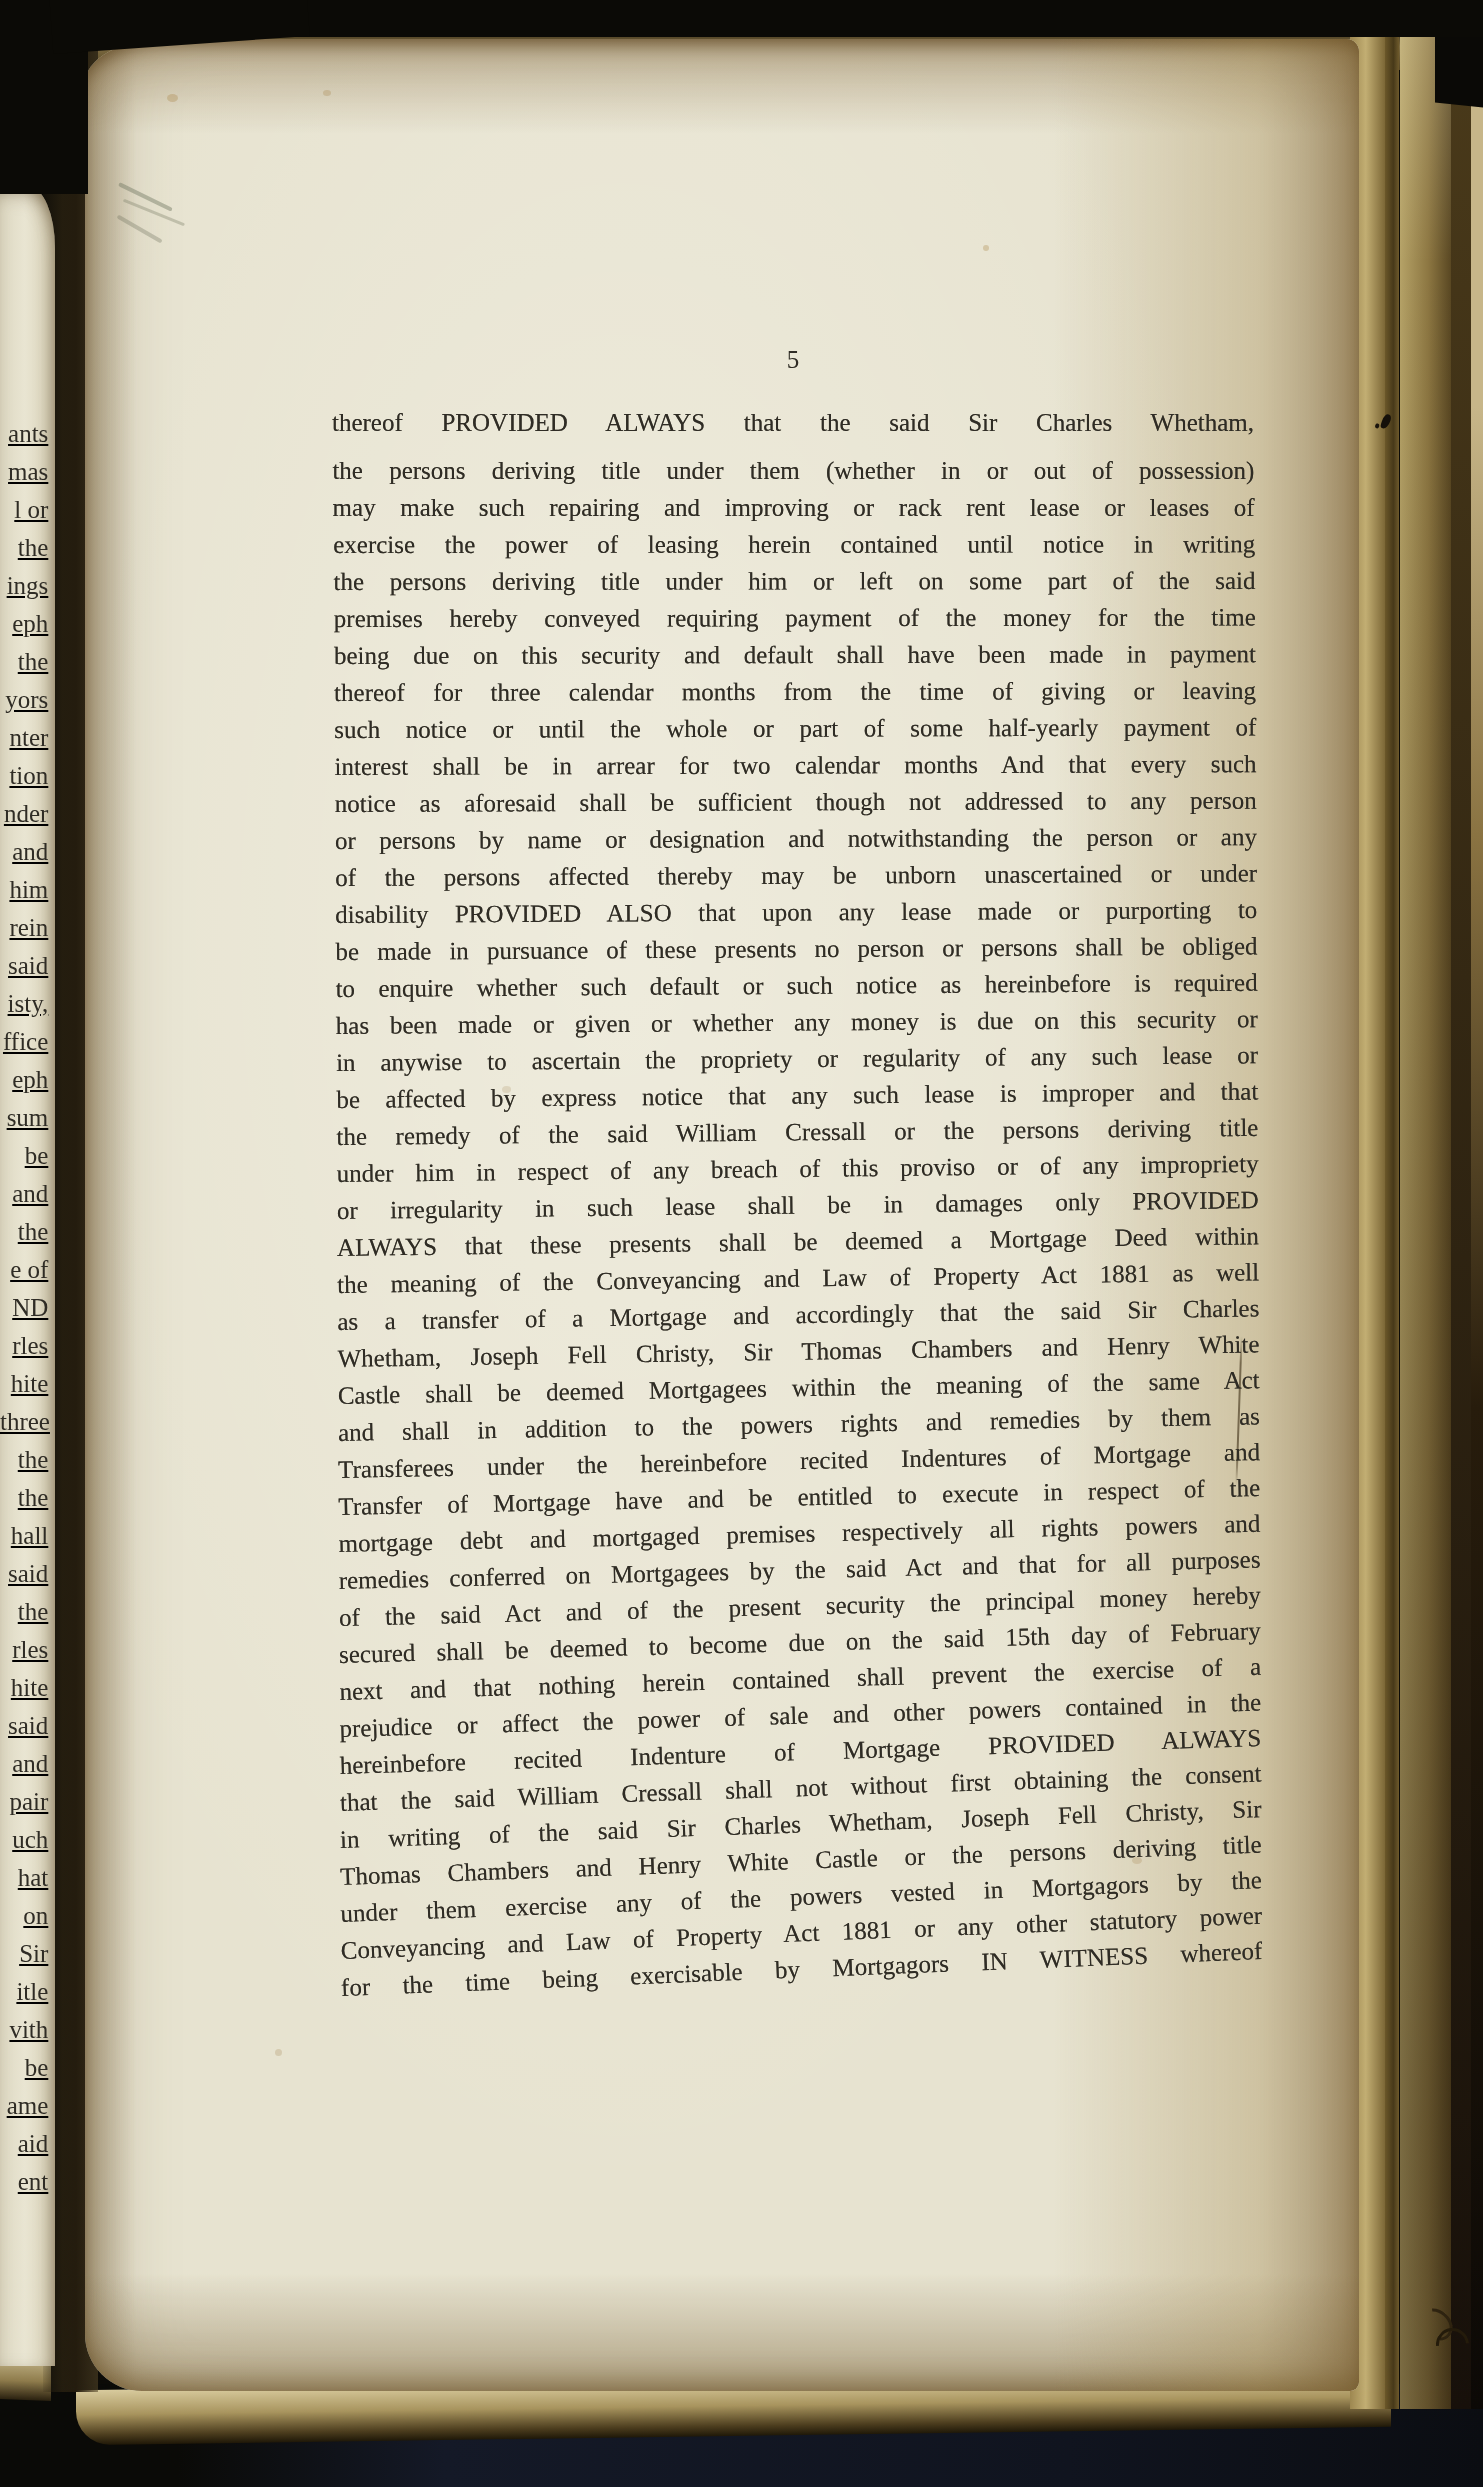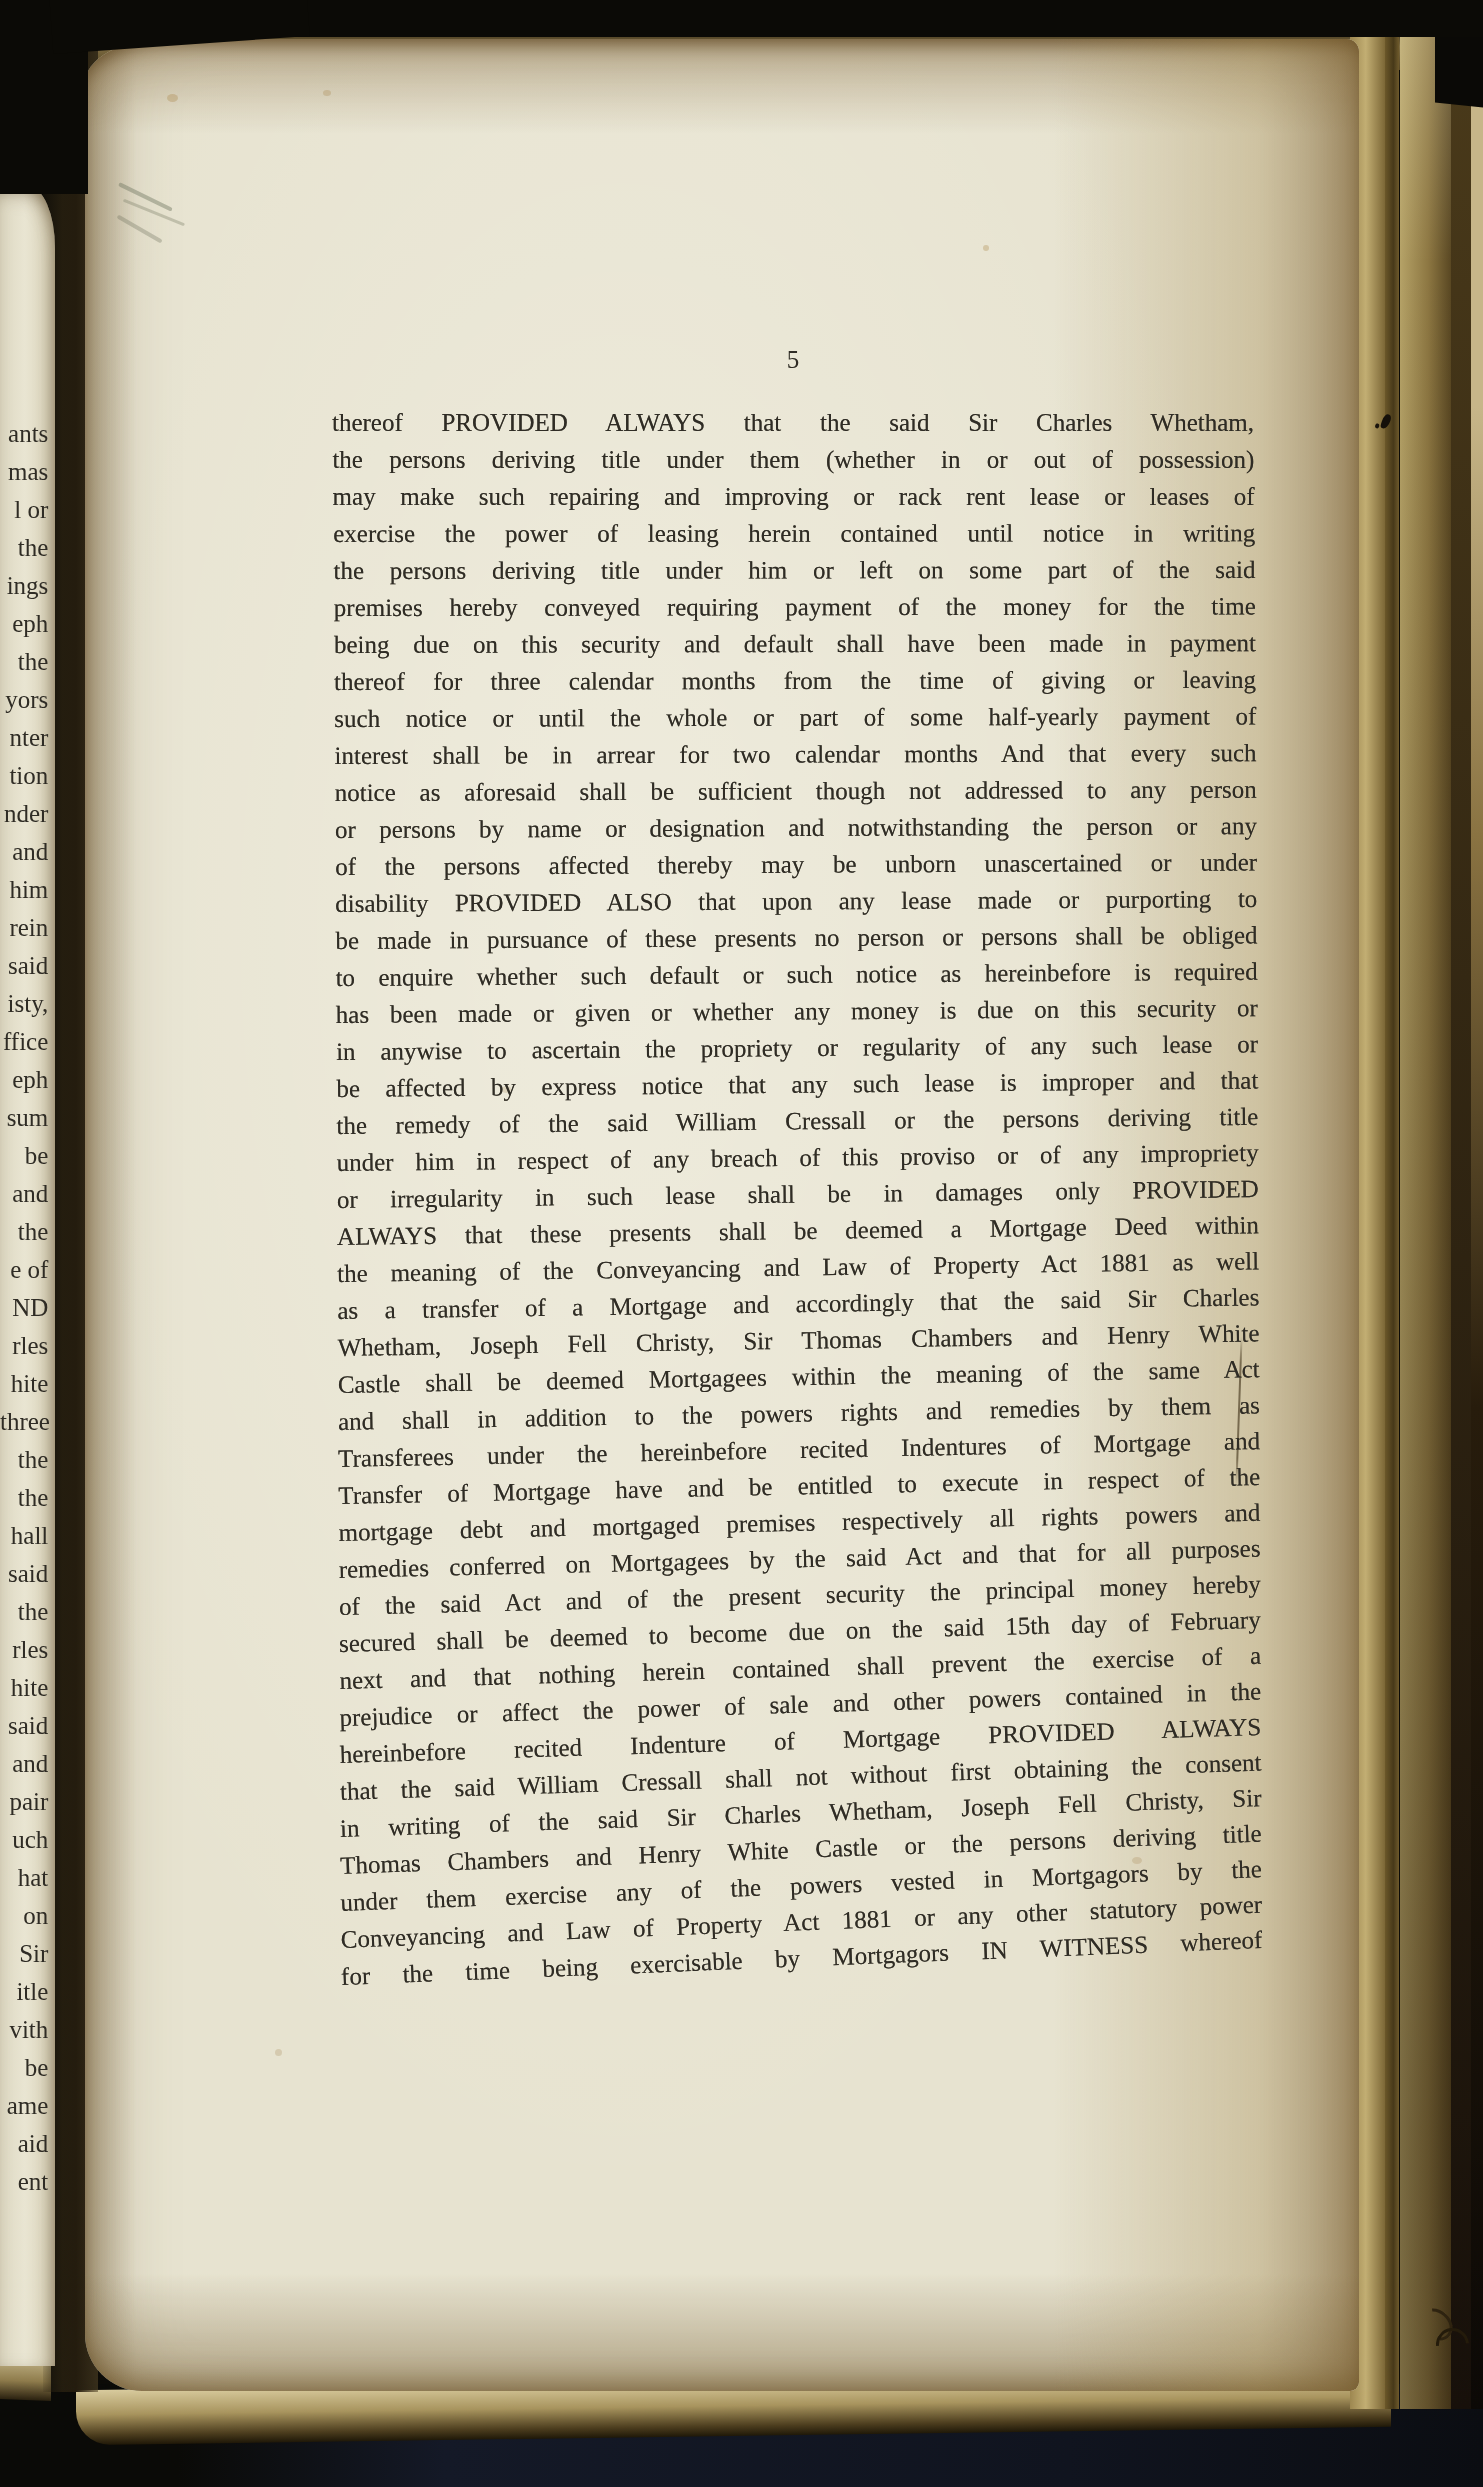--- a/index.html
+++ b/index.html
@@ -24,21 +24,21 @@
       background:linear-gradient(to bottom,#d8cb9e 0%,#a8945e 45%,#4c3d1e 82%,#1f1808 100%);}
   .strip-bottom-tan-left{position:absolute;left:0;top:2352px;width:51px;height:48px;z-index:2;
       transform:skewY(2deg);
       background:linear-gradient(to bottom,#cfc298 0%,#8f7c4c 60%,#2a2110 100%);}
 
   
   #left-sliver{position:absolute;left:0;top:186px;width:55px;height:2180px;z-index:5;
       background:linear-gradient(to right,#ddd8c2 0%,#e9e5d2 45%,#d9d2b8 100%);
       box-shadow:inset -10.6px 0 18px -9px rgba(80,60,30,.55), inset 0 16px 21px -12.4px rgba(90,70,40,.6);
       border-top-right-radius:27px 62px;}
-  #left-fragments{position:absolute;left:0;top:229px;width:51px;}
+  #left-fragments{position:absolute;left:0;top:229px;width:51px;text-decoration:underline;}
   .fragment{height:38px;line-height:38px;text-align:right;padding-right:2.7px;
       font-size:25px;color:var(--ink,#2f2c25);white-space:nowrap;overflow:visible;}
 
   
   #gutter{position:absolute;left:43px;top:50px;width:55px;height:2342px;z-index:4;
       background:linear-gradient(to right,rgba(58,48,26,.15) 0%,rgba(40,32,16,.85) 35%,#241c0e 60%,rgba(90,74,42,.55) 100%);}
 
   
   #page{position:absolute;left:85px;top:39px;width:1274px;height:2352px;z-index:6;overflow:hidden;
       border-radius:80px 12.4px 9px 57px / 44px 12.4px 9px 57px;
@@ -186,21 +186,21 @@
         <i></i>
         <i></i>
         <i></i>
       </div>
     <div class="crease-line"></div>
 
     <div class="page-number">5</div>
 
     <div id="text-block">
         <div class="text-line" style="transform: translateX(0px) rotate(0deg);">thereof  PROVIDED ALWAYS that the said Sir Charles Whetham,</div>
-        <div class="text-line" style="transform: translateX(0.4px) rotate(0deg);">the persons deriving title under them (whether in or out of possession)</div>
+        <div class="text-line" style="transform: translateX(0.4px) rotate(0deg); margin-top: 11px;">the persons deriving title under them (whether in or out of possession)</div>
         <div class="text-line" style="transform: translateX(0.6px) rotate(-0.01deg);">may make such repairing and improving or rack rent lease or leases of</div>
         <div class="text-line" style="transform: translateX(1.2px) rotate(-0.04deg);">exercise the power of leasing herein contained until notice in writing</div>
         <div class="text-line" style="transform: translateX(1.5px) rotate(-0.07deg);">the persons deriving title under him or left on some part of the said</div>
         <div class="text-line" style="transform: translateX(1.8px) rotate(-0.09deg);">premises hereby conveyed requiring payment of the money for the time</div>
         <div class="text-line" style="transform: translateX(2px) rotate(-0.11deg);">being due on this security and default shall have been made in payment</div>
         <div class="text-line" style="transform: translateX(2.1px) rotate(-0.13deg);">thereof for three calendar months from the time of giving or leaving</div>
         <div class="text-line" style="transform: translateX(2.3px) rotate(-0.16deg);">such notice or until the whole or part of some half-yearly payment of</div>
         <div class="text-line" style="transform: translateX(2.5px) rotate(-0.18deg);">interest shall be in arrear for two calendar months  And that every such</div>
         <div class="text-line" style="transform: translateX(2.7px) rotate(-0.21deg);">notice as aforesaid shall be sufficient though not addressed to any person</div>
         <div class="text-line" style="transform: translateX(2.9px) rotate(-0.24deg);">or persons by name or designation and notwithstanding the person or any</div>

